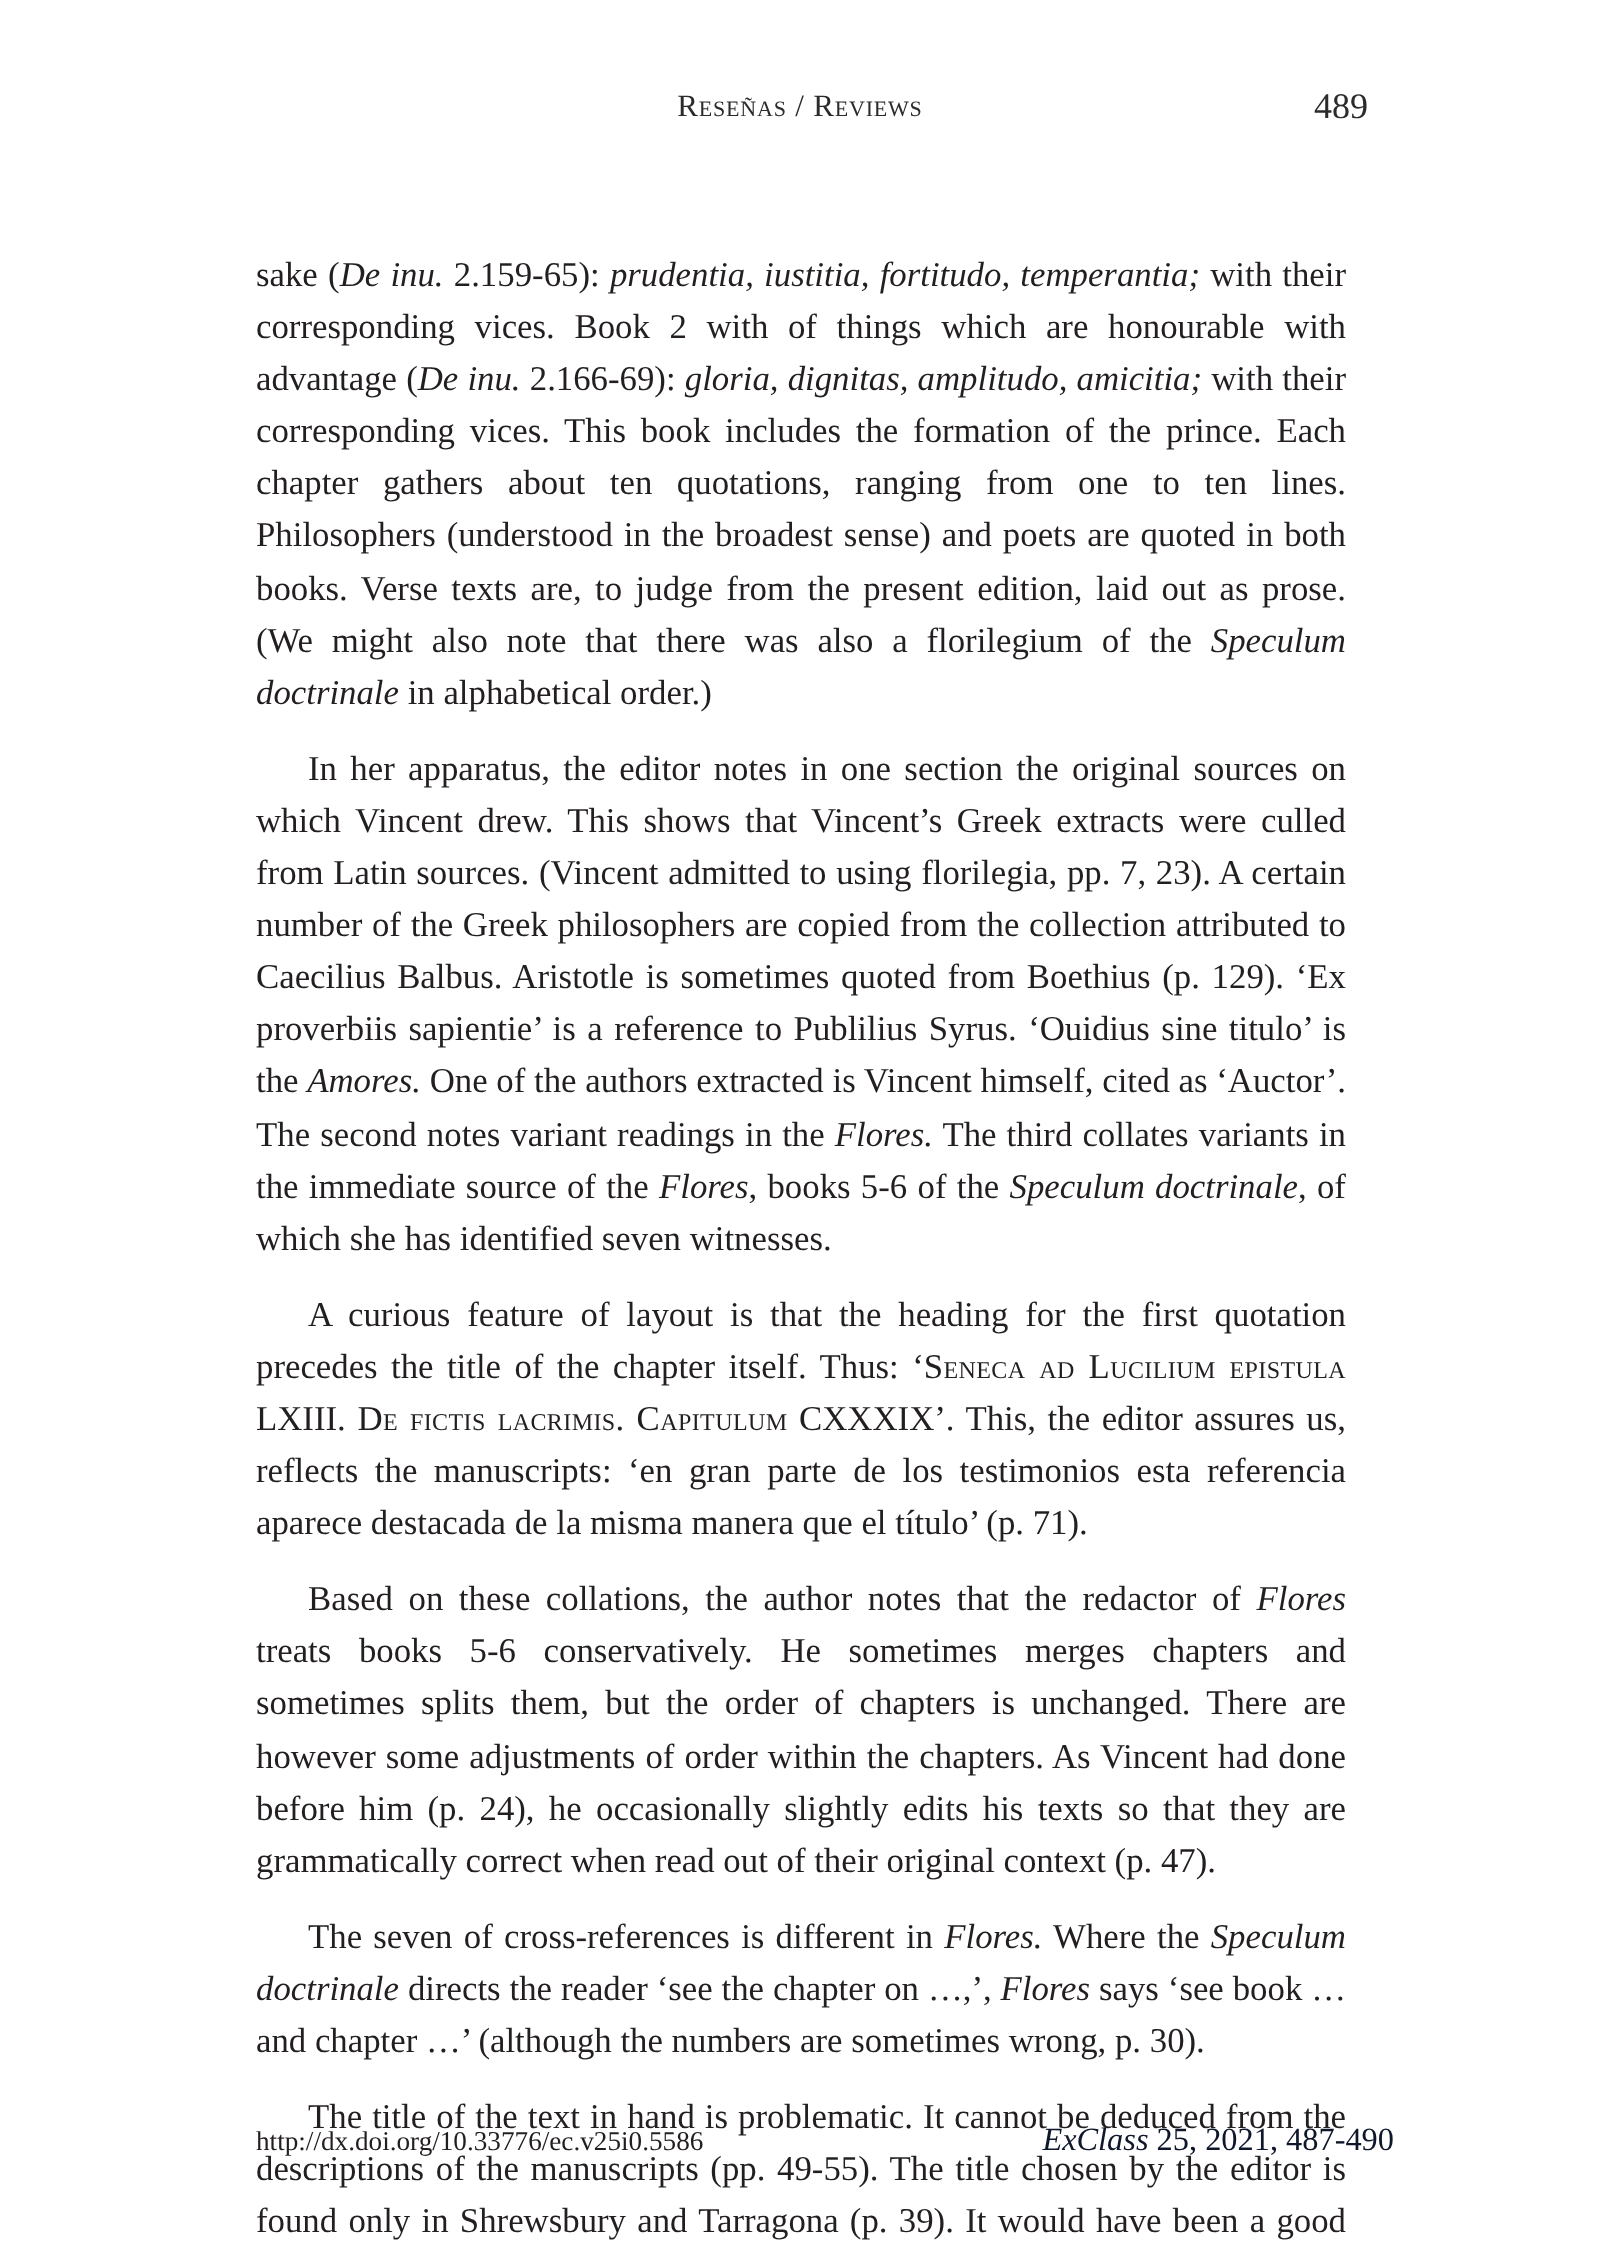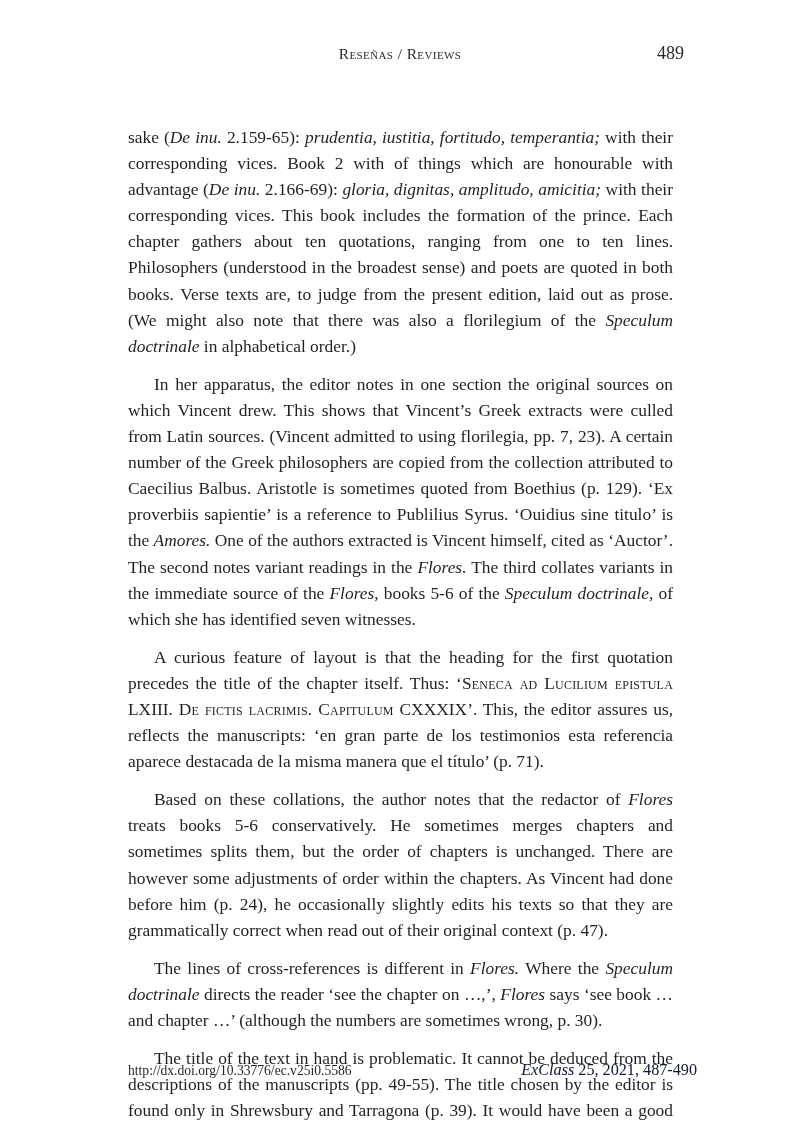--- a/index.html
+++ b/index.html
@@ -113,21 +113,21 @@
   <div class="running-head">
     <div class="running-head-title">Reseñas / Reviews</div>
     <div class="running-head-folio">489</div>
   </div>
 
   <div class="textblock" id="textblock">
       <p class="para"><span>sake (</span><span class="it">De inu.</span><span> 2.159-65): </span><span class="it">prudentia, iustitia, fortitudo, temperantia;</span><span> with their corresponding vices. Book 2 with of things which are honourable with advantage (</span><span class="it">De inu.</span><span> 2.166-69): </span><span class="it">gloria, dignitas, amplitudo, amicitia;</span><span> with their corresponding vices. This book includes the formation of the prince. Each chapter gathers about ten quotations, ranging from one to ten lines. Philosophers (understood in the broadest sense) and poets are quoted in both books. Verse texts are, to judge from the present edition, laid out as prose. (We might also note that there was also a florilegium of the </span><span class="it">Speculum doctrinale</span><span> in alphabetical order.)</span></p>
       <p class="para indented"><span>In her apparatus, the editor notes in one section the original sources on which Vincent drew. This shows that Vincent’s Greek extracts were culled from Latin sources. (Vincent admitted to using florilegia, pp. 7, 23). A certain number of the Greek philosophers are copied from the collection attributed to Caecilius Balbus. Aristotle is sometimes quoted from Boethius (p. 129). ‘Ex proverbiis sapientie’ is a reference to Publilius Syrus. ‘Ouidius sine titulo’ is the </span><span class="it">Amores.</span><span> One of the authors extracted is Vincent himself, cited as ‘Auctor’. The second notes variant readings in the </span><span class="it">Flores.</span><span> The third collates variants in the immediate source of the </span><span class="it">Flores</span><span>, books 5-6 of the </span><span class="it">Speculum doctrinale</span><span>, of which she has identified seven witnesses.</span></p>
       <p class="para indented"><span>A curious feature of layout is that the heading for the first quotation precedes the title of the chapter itself. Thus: ‘</span><span class="sc">Seneca ad Lucilium epistula</span><span> LXIII. </span><span class="sc">De fictis lacrimis. Capitulum</span><span> CXXXIX’. This, the editor assures us, reflects the manuscripts: ‘en gran parte de los testimonios esta referencia aparece destacada de la misma manera que el título’ (p. 71).</span></p>
       <p class="para indented"><span>Based on these collations, the author notes that the redactor of </span><span class="it">Flores</span><span> treats books 5-6 conservatively. He sometimes merges chapters and sometimes splits them, but the order of chapters is unchanged. There are however some adjustments of order within the chapters. As Vincent had done before him (p. 24), he occasionally slightly edits his texts so that they are grammatically correct when read out of their original context (p. 47).</span></p>
-      <p class="para indented"><span>The lines of cross-references is different in </span><span class="it">Flores.</span><span> Where the </span><span class="it">Speculum doctrinale</span><span> directs the reader ‘see the chapter on …,’, </span><span class="it">Flores</span><span> says ‘see book … and chapter …’ (although the numbers are sometimes wrong, p. 30).</span></p>
+      <p class="para indented"><span>The seven of cross-references is different in </span><span class="it">Flores.</span><span> Where the </span><span class="it">Speculum doctrinale</span><span> directs the reader ‘see the chapter on …,’, </span><span class="it">Flores</span><span> says ‘see book … and chapter …’ (although the numbers are sometimes wrong, p. 30).</span></p>
       <p class="para indented"><span>The title of the text in hand is problematic. It cannot be deduced from the descriptions of the manuscripts (pp. 49-55). The title chosen by the editor is found only in Shrewsbury and Tarragona (p. 39). It would have been a good idea to include the title (with variants) in the edition.</span></p>
       <p class="para indented"><span>The author quite rightly concentrates on the establishment of the text, and in this she succeeds brilliantly. She has made available for the first time a valuable witness to the knowledge of Vincent of Beauvais, even though he</span></p>
     </div>
 
   <div class="footer">
     <div class="footer-doi">http://dx.doi.org/10.33776/ec.v25i0.5586</div>
     <div class="footer-cite">
       <span class="it">ExClass</span><span> 25, 2021, 487-490</span>
     </div>
   </div>

